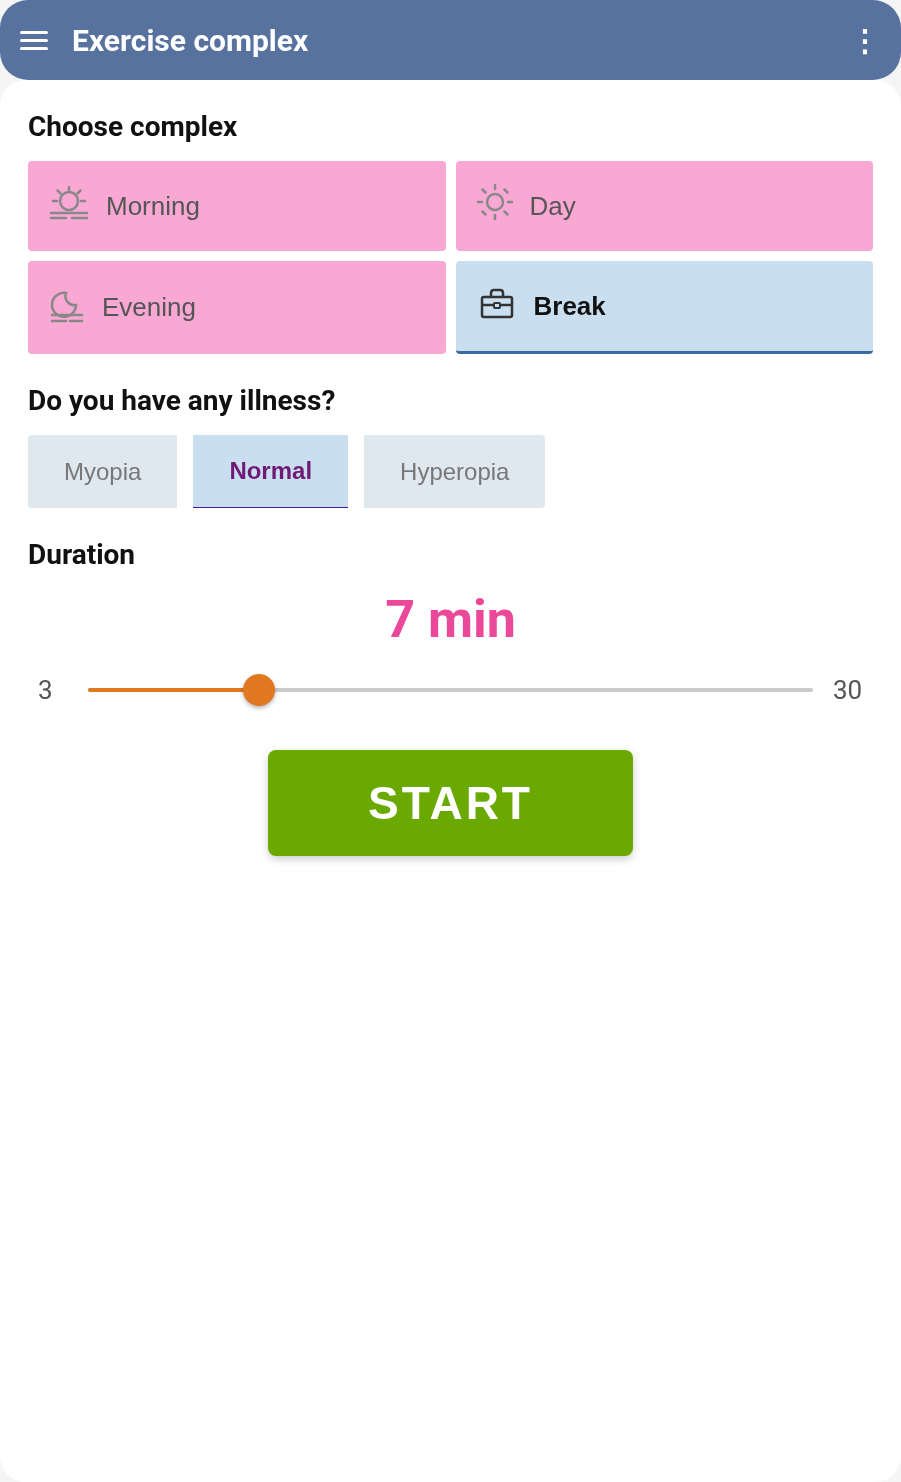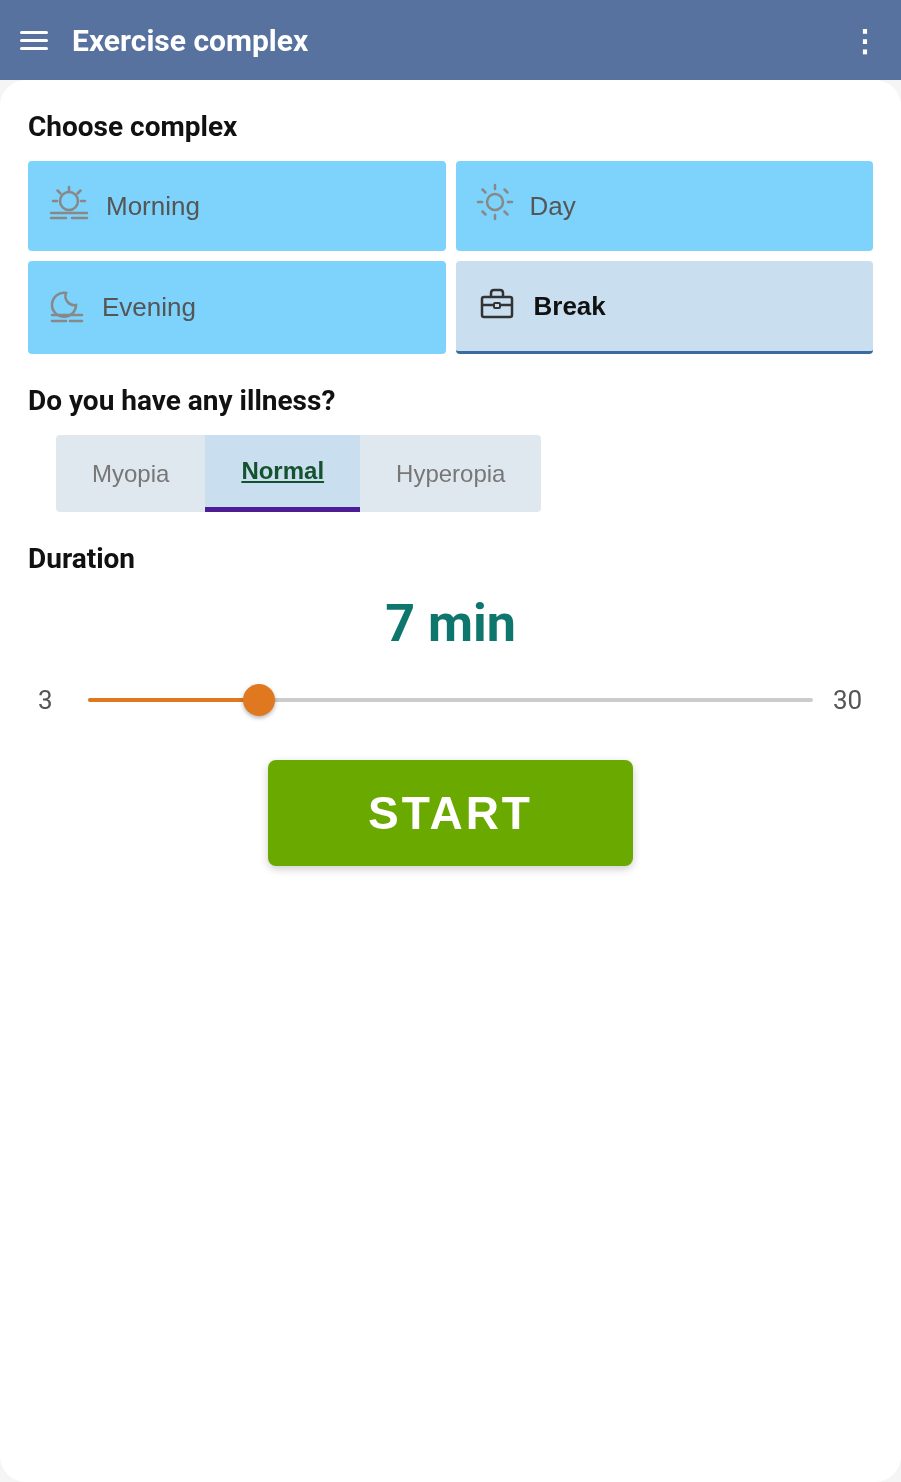--- a/index.html
+++ b/index.html
@@ -12,20 +12,21 @@
       overflow-x: hidden;
     }
 
     
     .header {
       background: #5872a0;
       display: flex;
       align-items: center;
       padding: 16px 20px;
       height: 80px;
+      border-radius: 28px;
     }
     .header-menu-icon {
       color: #fff;
       font-size: 26px;
       cursor: pointer;
       margin-right: 24px;
       display: flex;
       flex-direction: column;
       gap: 5px;
     }
@@ -74,21 +75,21 @@
       margin-bottom: 30px;
     }
 
     .complex-btn {
       display: flex;
       align-items: center;
       gap: 16px;
       padding: 22px 20px;
       border: none;
       border-radius: 4px;
-      background: #7dd3fc;
+      background: #f9a8d4;
       cursor: pointer;
       font-size: 26px;
       color: #555;
       font-weight: normal;
       outline: none;
     }
 
     .complex-btn.selected {
       background: #c9dff0;
       color: #111;
@@ -105,56 +106,54 @@
       color: #333;
     }
 
     
     .illness-section {
       margin-bottom: 30px;
     }
 
     .illness-options {
       display: flex;
-      gap: 0;
+      gap: 16px;
       border-radius: 4px;
       overflow: hidden;
       width: fit-content;
-      margin-left: 28px;
     }
 
     .illness-btn {
       padding: 22px 36px;
       border: none;
       background: #e0e8ef;
       cursor: pointer;
       font-size: 24px;
       color: #777;
       outline: none;
     }
 
     .illness-btn.selected {
       background: #c9dff0;
-      color: #14532d;
-      font-weight: bold;
-      border-bottom: 5px solid #4c1d95;
-      text-decoration: underline;
+      color: #701a75;
+      font-weight: bold;
+      border-bottom: 1px solid #4c1d95;
     }
 
     
     .duration-section {
       margin-bottom: 30px;
     }
 
     .duration-value {
       text-align: center;
       font-size: 52px;
       font-weight: bold;
-      color: #0f766e;
-      margin: 18px 0 16px;
+      color: #ec4899;
+      margin: 18px 0 10px;
     }
 
     .slider-container {
       display: flex;
       align-items: center;
       gap: 20px;
       padding: 10px 10px;
     }
 
     .slider-label {

